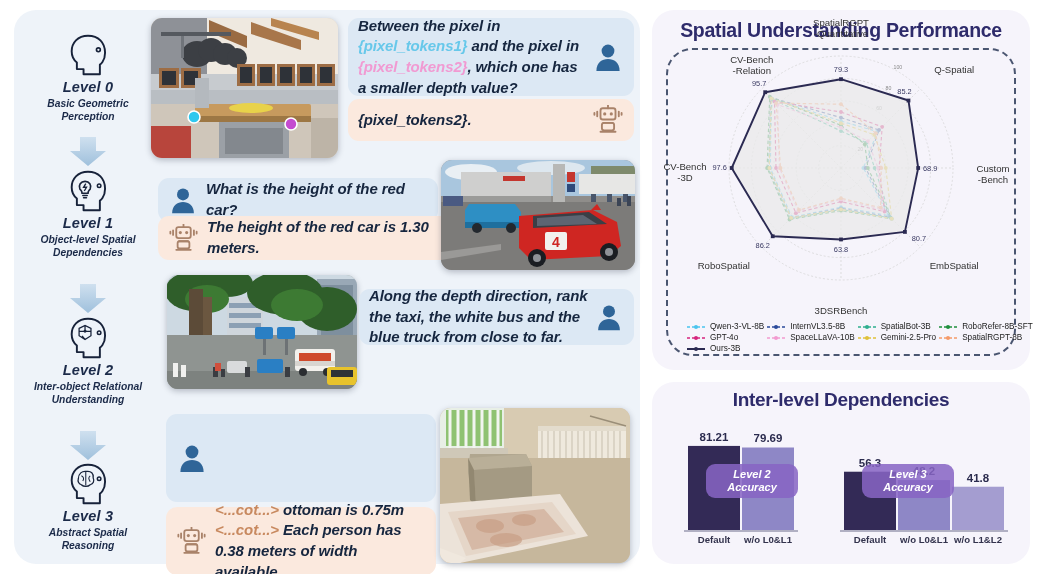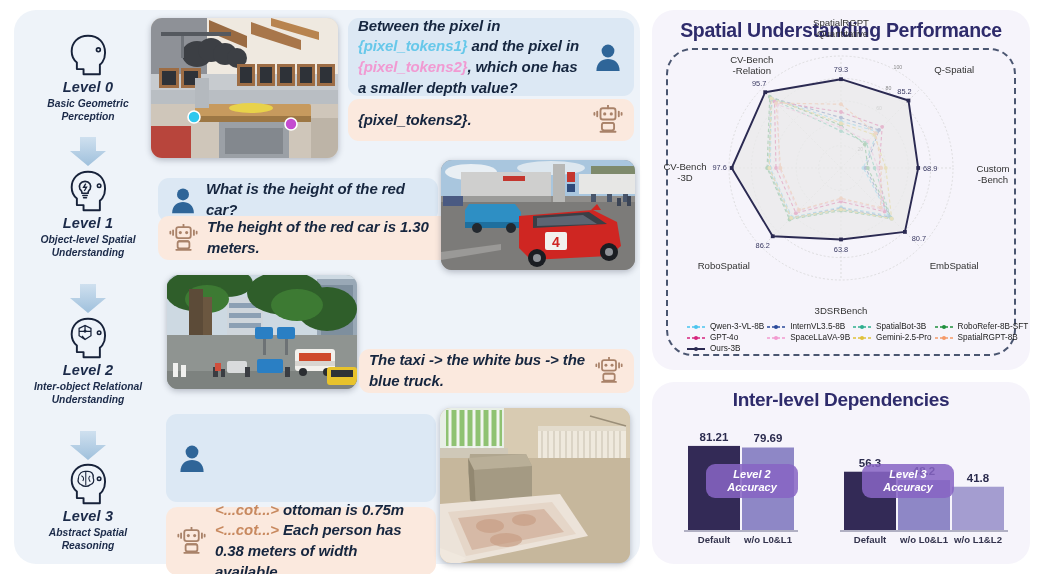--- a/index.html
+++ b/index.html
@@ -101,21 +101,21 @@
       <div class="level-block" style="top:150px;">
         <svg class="level-icon" viewBox="0 0 60 62">
           <path d="M30 5 C16 5 8 15 8 26 C8 33 11 38 15 41 L15 50 L24 50 L24 57 L46 57 L46 44 C46 44 53 40 53 28 C53 14 44 5 30 5 Z" fill="none" stroke="#17223a" stroke-width="2.6" stroke-linejoin="round"></path>
           <path d="M26 18 C20 18 17 23 19 28 C20 30 22 31 22 34 L30 34 C30 31 32 30 33 28 C35 23 32 18 26 18 Z" fill="none" stroke="#17223a" stroke-width="2.2"></path>
           <path d="M23 37 L29 37 M24 40 L28 40" stroke="#17223a" stroke-width="2" stroke-linecap="round"></path>
           <path d="M27 21 L24 26 L28 26 L25 31" fill="none" stroke="#17223a" stroke-width="1.8"></path>
           <circle cx="45" cy="24" r="2.4" fill="none" stroke="#17223a" stroke-width="2"></circle>
         </svg>
         <div class="level-title">Level 1</div>
         <div class="level-sub" style="white-space:pre-line">Object-level Spatial
-Understanding</div>
+Dependencies</div>
       </div>
       <svg class="arrow-down" style="top:266px;" width="40" height="30" viewBox="0 0 40 30">
         <path d="M12 0 L28 0 L28 14 L38 14 L20 29 L2 14 L12 14 Z" fill="url(#ag1)"></path>
       </svg>
 
       <div class="level-block" style="top:297px;">
         <svg class="level-icon" viewBox="0 0 60 62">
           <path d="M30 5 C16 5 8 15 8 26 C8 33 11 38 15 41 L15 50 L24 50 L24 57 L46 57 L46 44 C46 44 53 40 53 28 C53 14 44 5 30 5 Z" fill="none" stroke="#17223a" stroke-width="2.6" stroke-linejoin="round"></path>
           <path d="M18 18 L26 14 L34 18 L34 28 L26 33 L18 28 Z M26 14 L26 22 M18 22 L26 22 L34 22 M22 28 L26 33" fill="none" stroke="#17223a" stroke-width="1.7"></path>
           <circle cx="26" cy="22" r="2" fill="#17223a"></circle>
@@ -337,36 +337,28 @@
         <g fill="#d14f3c">
             <rect x="48" y="88" width="6" height="8"></rect>
           </g>
         <g fill="#f0f0ee">
             <rect x="6" y="88" width="5" height="14"></rect>
             <rect x="14" y="90" width="5" height="12"></rect>
           </g>
       </svg>
     </div>
 
-
-    <div class="bubble bot" style="left:345px; top:339px; width:275px; height:44px; padding:5px 10px;">
-      <div class="txt" style="flex:1 1 auto; padding-right:6px;">The taxi -&gt; the white bus -&gt; the blue truck.</div>
-      <svg class="avatar" width="30" height="28" viewBox="0 0 34 32">
-        <g fill="none" stroke="#a98269" stroke-width="2" stroke-linecap="round">
-          <rect x="9" y="3.5" width="16" height="12" rx="2.5"></rect>
-            <path d="M17 3.5 L17 0.5"></path>
-          <path d="M12 19 L22 19"></path>
-            <rect x="10.5" y="19" width="13" height="8" rx="2.2"></rect>
-          <path d="M9 28.5 L25 28.5"></path>
-          <path d="M5.5 7 L5.5 12 M2.5 8.5 L2.5 10.5 M28.5 7 L28.5 12 M31.5 8.5 L31.5 10.5"></path>
-        </g>
-        <circle cx="13.5" cy="9.5" r="1.7" fill="#a98269"></circle>
-          <circle cx="20.5" cy="9.5" r="1.7" fill="#a98269"></circle>
-      </svg>
-    </div>
+    <div class="bubble user" style="left:345px; top:279px; width:275px; height:56px; padding:6px 10px;">
+      <div class="txt" style="flex:1 1 auto; padding-right:6px;">Along the depth direction, rank the taxi, the white bus and the blue truck from close to far.</div>
+      <svg class="avatar" width="30" height="30" viewBox="0 0 32 32">
+        <circle cx="16" cy="10" r="6.4" fill="#2f6598"></circle>
+        <path d="M4.4 30 C4.4 21.5 10 18 16 18 C22 18 27.6 21.5 27.6 30 Z" fill="#2f6598"></path>
+      </svg>
+    </div>
+
 
     <div class="bubble user" style="left:152px; top:404px; width:270px; height:88px; padding:7px 10px;">
       <svg class="avatar" width="32" height="32" viewBox="0 0 32 32" style="margin-right:8px;">
         <circle cx="16" cy="10" r="6.4" fill="#2f6598"></circle>
         <path d="M4.4 30 C4.4 21.5 10 18 16 18 C22 18 27.6 21.5 27.6 30 Z" fill="#2f6598"></path>
       </svg>
     </div>
 
     <div class="bubble bot" style="left:152px; top:497px; width:270px; height:68px; padding:5px 10px;">
       <svg class="avatar" width="31" height="29" viewBox="0 0 34 32" style="margin-right:8px;">
@@ -587,21 +579,21 @@
             <line x1="1" y1="4" x2="19" y2="4" stroke="#d6247e" stroke-width="1.4" stroke-dasharray="3,2"></line>
             <circle cx="10" cy="4" r="2" fill="#d6247e"></circle>
           </svg>
           <span class="leg-label">GPT-4o</span>
         </div>
         <div class="leg-item">
           <svg width="20" height="8">
             <line x1="1" y1="4" x2="19" y2="4" stroke="#f29ad0" stroke-width="1.4" stroke-dasharray="3,2"></line>
             <circle cx="10" cy="4" r="2" fill="#f29ad0"></circle>
           </svg>
-          <span class="leg-label">SpaceLLaVA-9B</span>
+          <span class="leg-label">SpaceLLaVA-10B</span>
         </div>
         <div class="leg-item">
           <svg width="20" height="8">
             <line x1="1" y1="4" x2="19" y2="4" stroke="#e0c13a" stroke-width="1.4" stroke-dasharray="3,2"></line>
             <circle cx="10" cy="4" r="2" fill="#e0c13a"></circle>
           </svg>
           <span class="leg-label">Gemini-2.5-Pro</span>
         </div>
         <div class="leg-item">
           <svg width="20" height="8">

